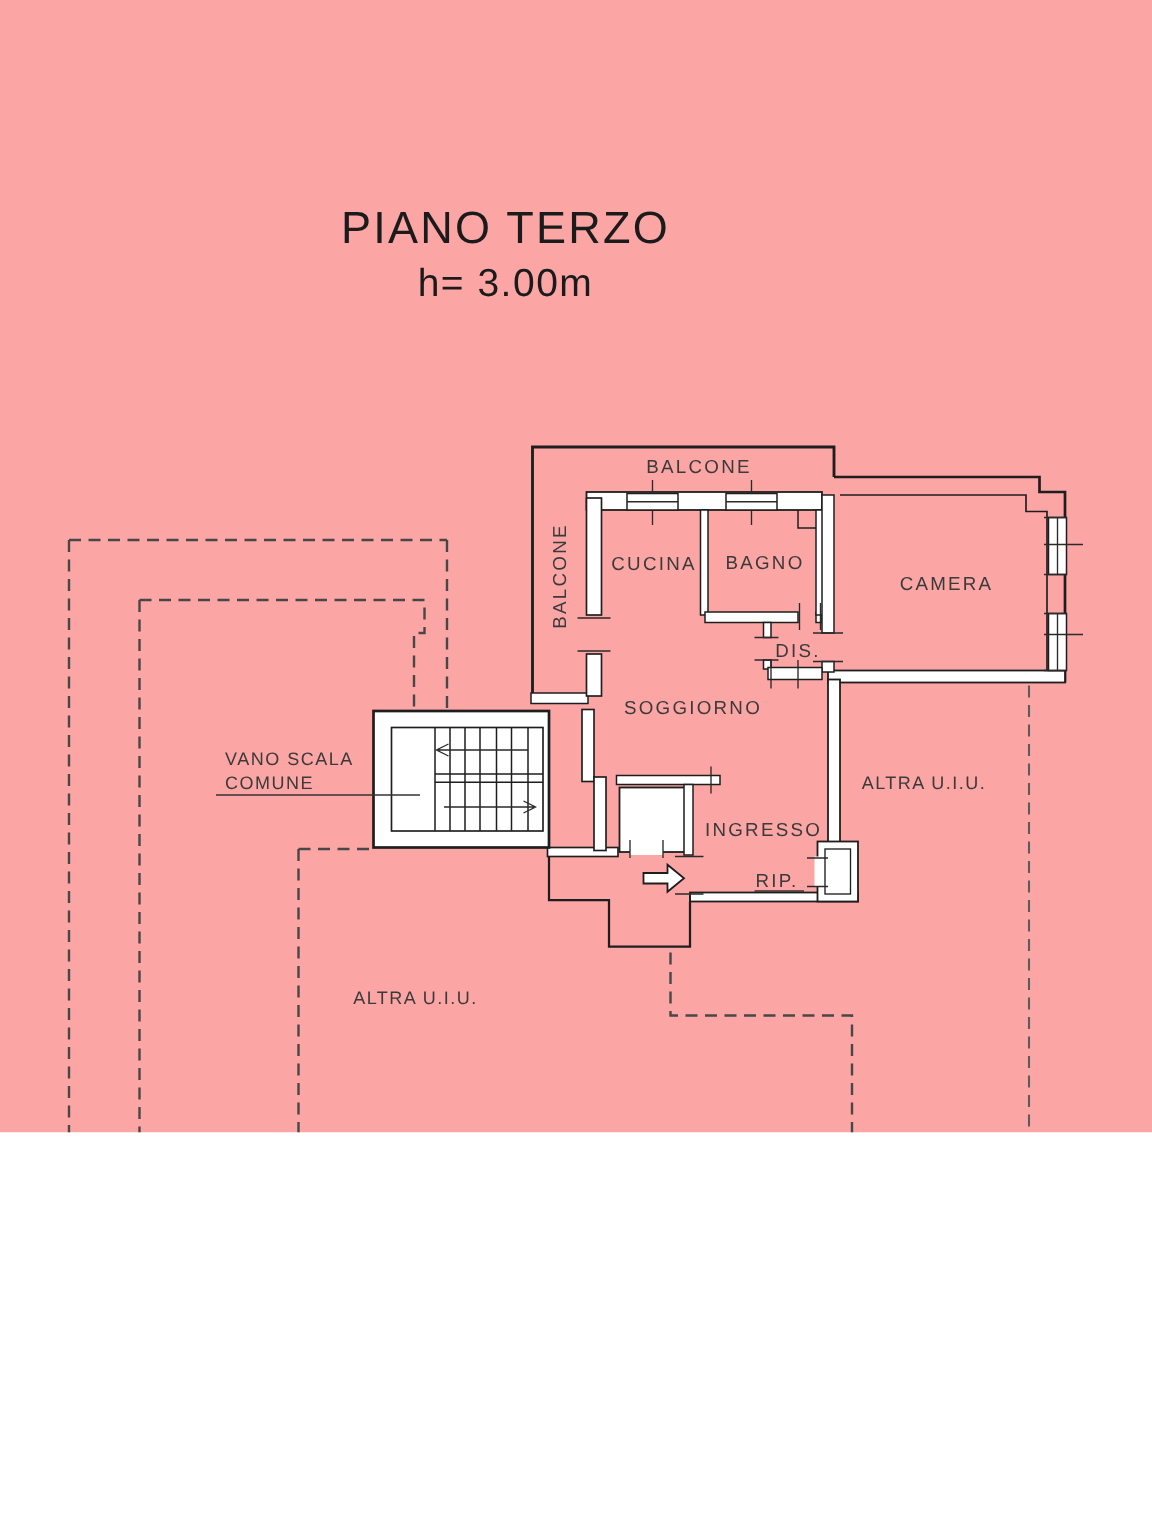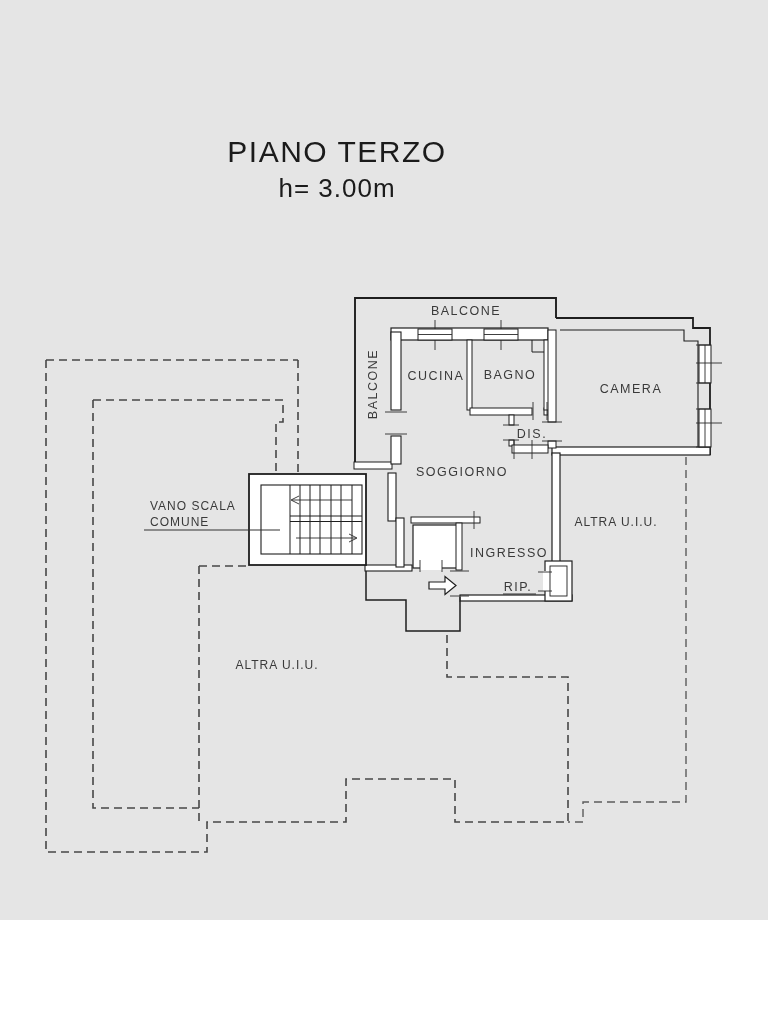--- a/index.html
+++ b/index.html
@@ -1,19 +1,19 @@
 <!DOCTYPE html>
 <html><head>
 <meta charset="utf-8">
 <style>
   html,body{margin:0;padding:0;background:#ffffff;}
   .page{
     position:relative;
-    width:768px;height:920px;
-    background:#e5e5e5;
+    width:768px;height:755px;
+    background:#fca5a5;
     overflow:hidden;
     font-family:"Liberation Sans", sans-serif;
   }
   .plan-svg{position:absolute;left:0;top:0;}
   text{
     font-family:"Liberation Sans", sans-serif;
     fill:#3a3a3a;
   }
   .title-text{fill:#1b1b1b;}
   .room-label{font-size:12.5px;letter-spacing:1.5px;}

